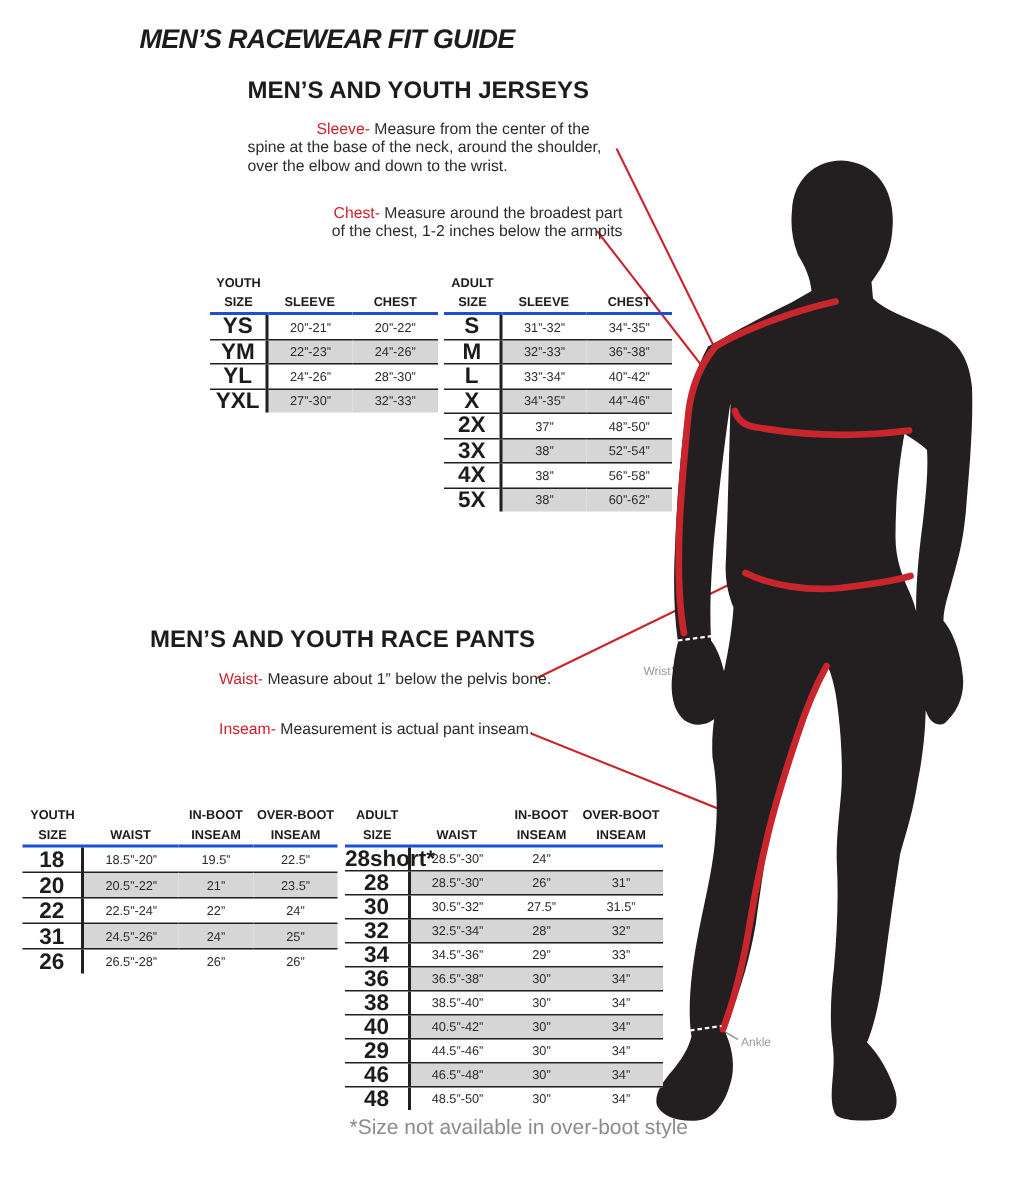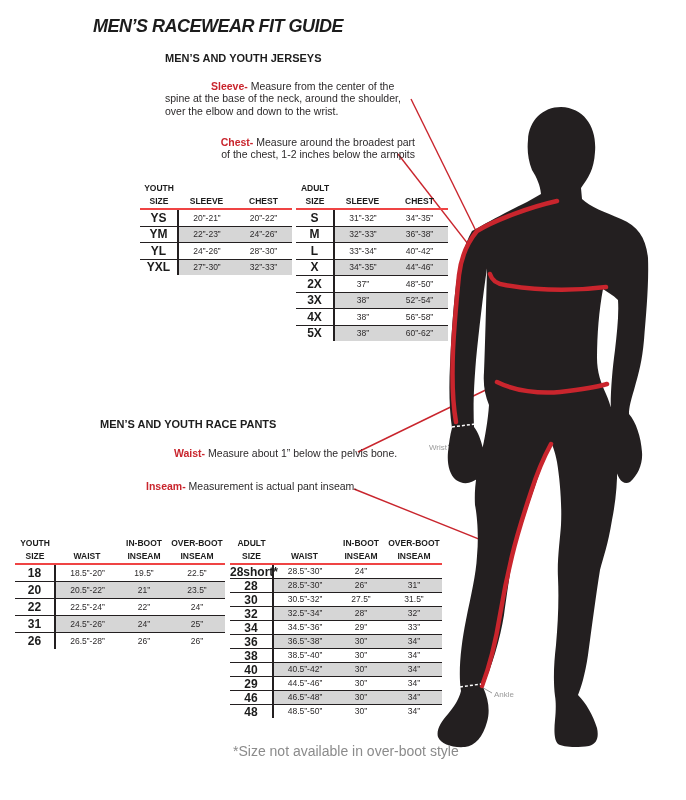--- a/index.html
+++ b/index.html
@@ -1,29 +1,29 @@
 <!DOCTYPE html>
 <html><head>
 <meta charset="utf-8">
 <style>
   html,body{margin:0;padding:0;background:#fff;}
   .page{position:relative;width:686px;height:800px;background:#fff;overflow:hidden;
         font-family:"Liberation Sans",sans-serif;color:#231f20;}
   .abs{position:absolute;}
   .title{left:93px;top:16px;font-size:18px;font-weight:bold;font-style:italic;
          letter-spacing:-0.5px;color:#1c1c1c;white-space:nowrap;}
-  .sec-head{font-size:11px;font-weight:bold;color:#1c1c1c;white-space:nowrap;}
+  .sec-head{font-size:16px;font-weight:bold;color:#1c1c1c;white-space:nowrap;}
   .para{font-size:10.5px;line-height:1.18;color:#2d2a2b;}
-  .lead{color:#c9252d;font-weight:bold;padding-left:46px;}
+  .lead{color:#c9252d;font-weight:normal;padding-left:46px;}
   
   table.tbl{border-collapse:collapse;table-layout:fixed;font-size:8.5px;color:#2d2a2b;}
   table.tbl th{font-weight:bold;text-align:center;padding:0;line-height:1.1;color:#1c1c1c;}
   table.tbl td{text-align:center;padding:0;line-height:1;}
-  table.tbl thead tr:last-child th{border-bottom:2px solid #ef4444;}
-  table.tbl tbody td:first-child{font-weight:bold;border-right:2px solid #231f20;color:#1c1c1c;font-size:12px;}
+  table.tbl thead tr:last-child th{border-bottom:2px solid #1d4ed8;}
+  table.tbl tbody td:first-child{font-weight:bold;border-right:2px solid #231f20;color:#1c1c1c;font-size:15px;}
   table.tbl tbody tr + tr td{border-top:1px solid #231f20;}
   table.tbl tbody tr:nth-child(even) td:not(:first-child){background:#d6d6d6;}
   .jersey-tbl thead th{height:13px;}
   .jersey-tbl tbody td{height:15.5px;}
   .pants-tbl thead th{height:13px;}
   .pants-youth tbody td{height:16px;}
   .pants-adult tbody td{height:13px;}
   .footnote{font-size:14px;color:#8b8b8b;}
   svg.figure{position:absolute;left:0;top:0;}
 </style>
@@ -207,21 +207,21 @@
         <tr>
           <td>5X</td>
           <td>38”</td>
           <td>60”-62”</td>
         </tr>
       </tbody>
   </table>
 
   <div class="abs sec-head" style="left:100px;top:418px;">MEN’S AND YOUTH RACE PANTS</div>
 
-  <div class="abs para" style="left:100px;top:447px;width:300px;margin-left:28px;">
+  <div class="abs para" style="left:100px;top:447px;width:300px;">
     <span class="lead">Waist-</span><span> Measure about 1” below the pelvis bone.</span>
   </div>
   <div class="abs para" style="left:100px;top:480px;width:300px;">
     <span class="lead">Inseam-</span><span> Measurement is actual pant inseam.</span>
   </div>
 
   <table class="abs tbl pants-tbl pants-youth" style="left:15px;top:537px;width:210px;">
     <colgroup>
         <col style="width:40px">
         <col style="width:64px">

